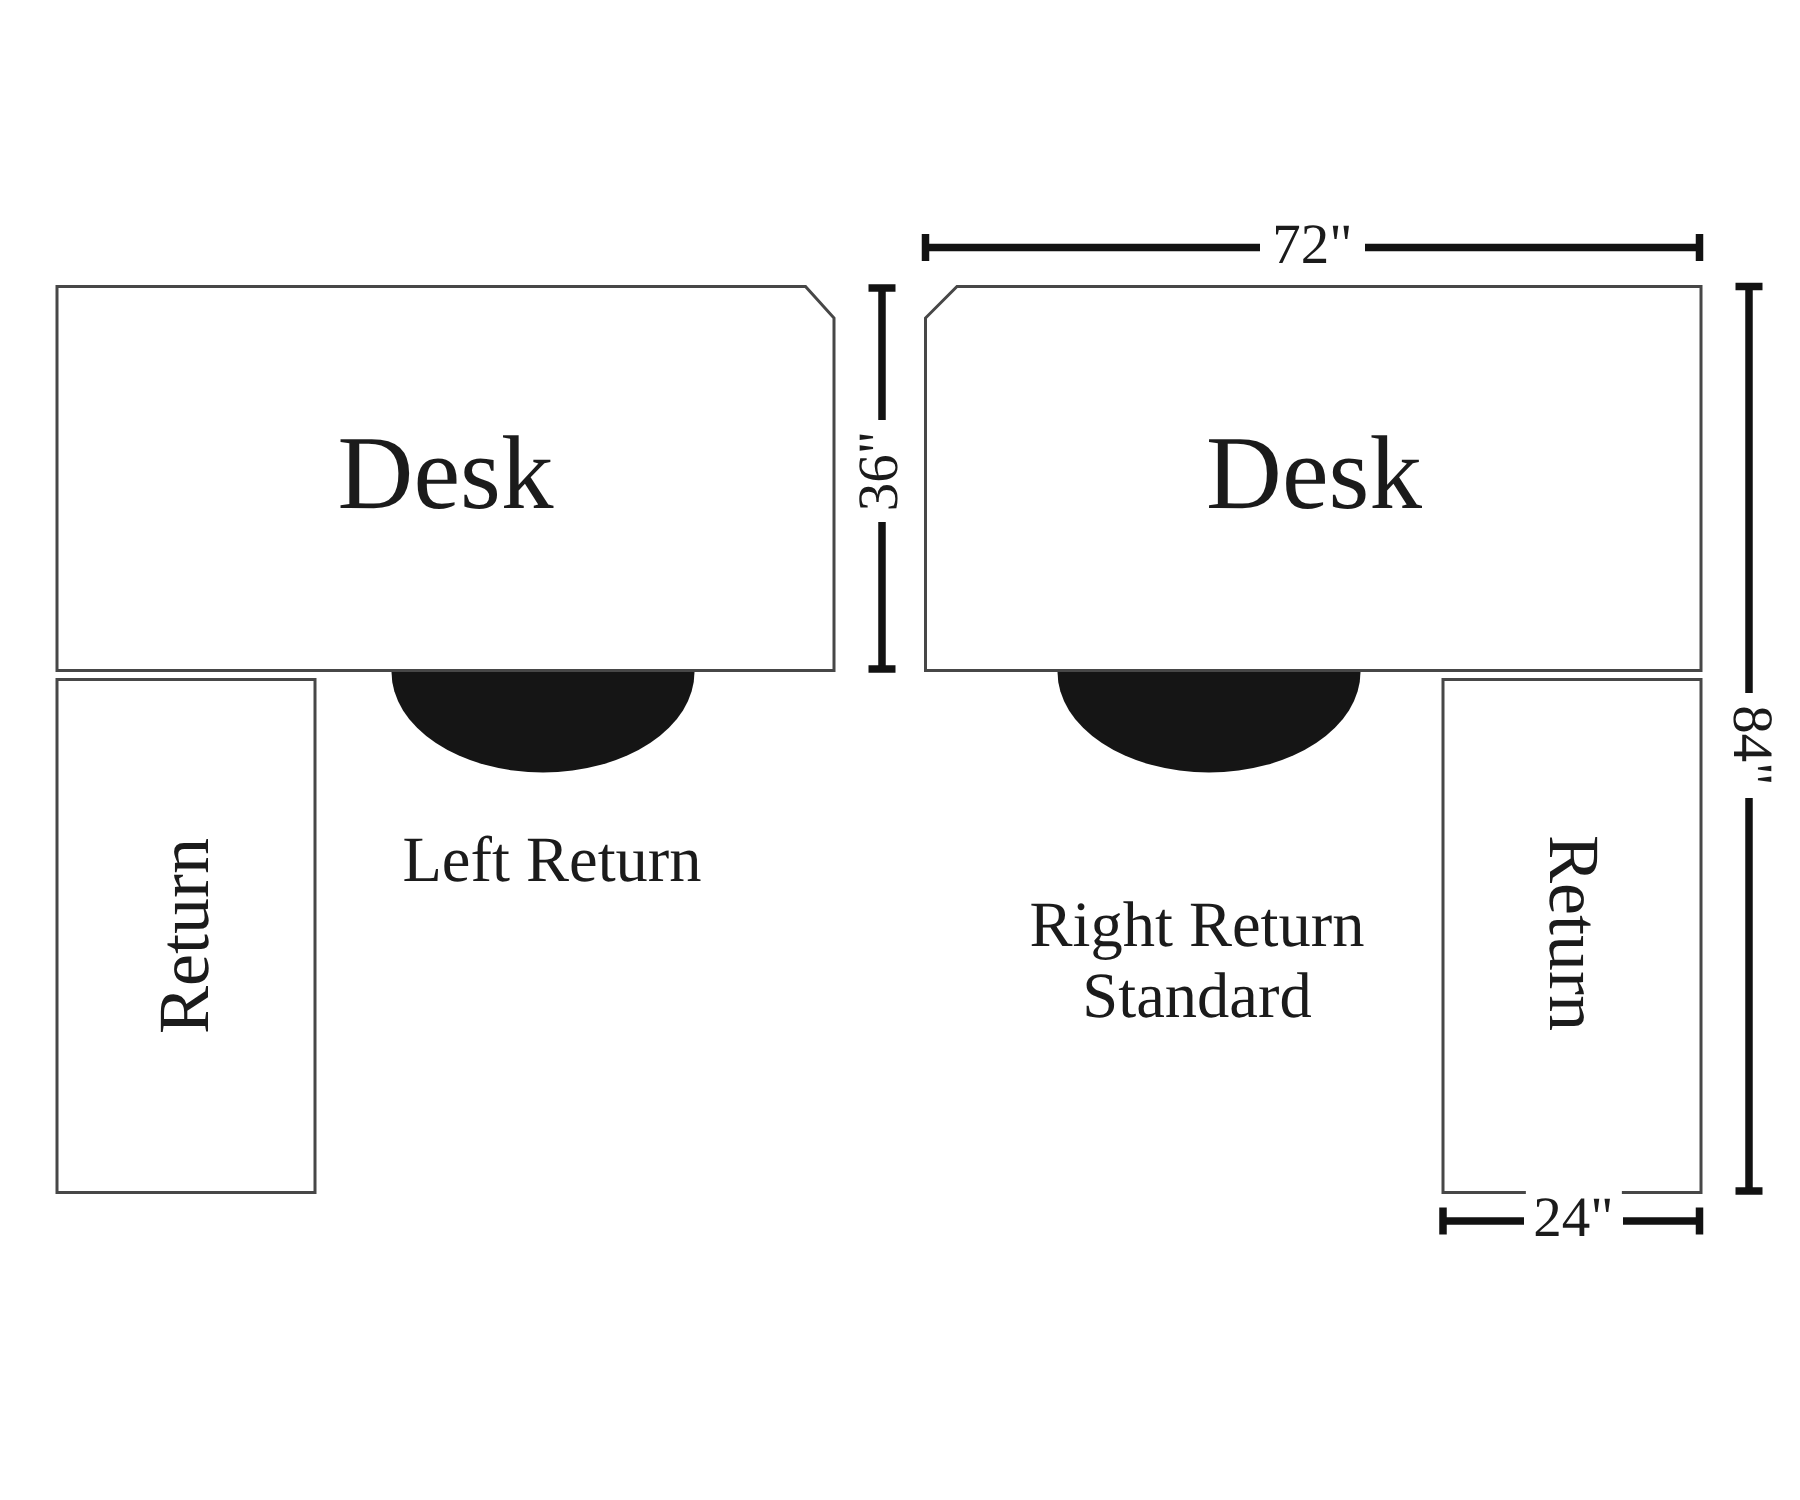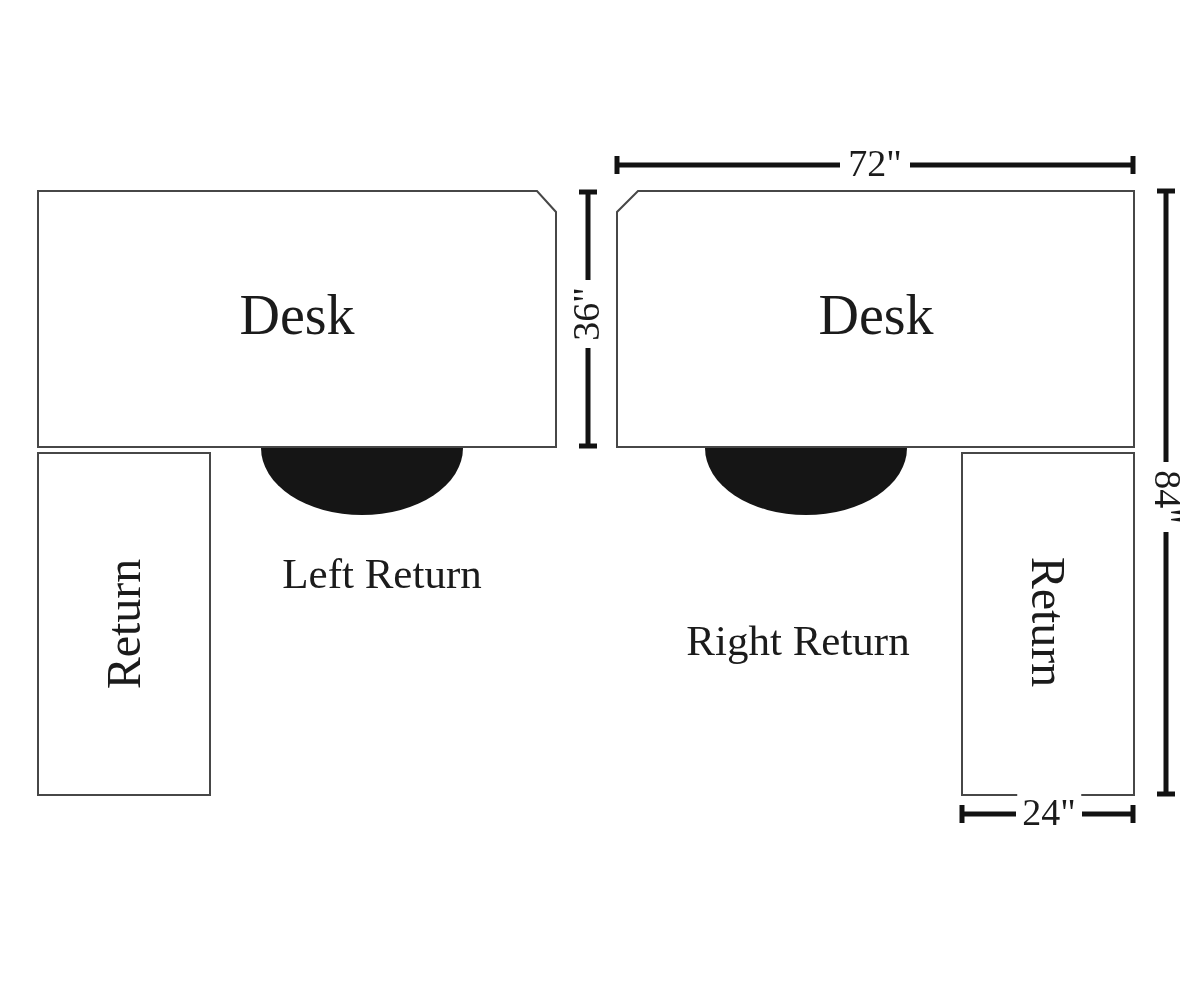--- a/index.html
+++ b/index.html
@@ -22,21 +22,21 @@
   .furniture{fill:#ffffff;stroke:var(--outline);stroke-width:2px;}
   .chair{fill:var(--chair);stroke:none;}
   .dim{stroke:var(--dimension);stroke-width:5px;fill:none;}
   .label{
     position:absolute;
     transform:translate(-50%,-50%);
     white-space:nowrap;
     color:var(--text);
     line-height:1.1;
   }
-  .desk-label{font-size:56px;}
+  .desk-label{font-size:70px;}
   .return-label{font-size:48px;}
   .return-label.ccw{transform:translate(-50%,-50%) rotate(-90deg);}
   .return-label.cw{transform:translate(-50%,-50%) rotate(90deg);}
   .caption{font-size:43px;text-align:center;}
   .dim-label{
     font-size:38px;
     background:var(--background);
     padding:0 5px;
   }
   .dim-label.ccw{transform:translate(-50%,-50%) rotate(-90deg);}
@@ -83,28 +83,29 @@
       <line class="dim" x1="1082" y1="814" x2="1133" y2="814"></line>
       <line class="dim" x1="962" y1="805" x2="962" y2="823"></line>
       <line class="dim" x1="1133" y1="805" x2="1133" y2="823"></line>
     </g>
   </svg>
 
   <div class="label desk-label" style="left:297px;top:316px;">Desk</div>
 
   <div class="label return-label ccw" style="left:124px;top:624px;">Return</div>
 
-  <div class="label caption" style="left:382px;top:574px;">Left Return</div>
+  <div class="label caption" style="left:368px;top:574px;">Left Return</div>
 
   <div class="label desk-label" style="left:876px;top:316px;">Desk</div>
 
   <div class="label return-label cw" style="left:1048px;top:622px;">Return</div>
 
   <div class="label caption" style="left:798px;top:597px;margin-top:44px;">
     <div>Right Return</div>
+    <div>Standard</div>
   </div>
 
   <div class="label dim-label" style="left:875px;top:164px;">72"</div>
 
   <div class="label dim-label ccw" style="left:587px;top:314px;">36"</div>
 
   <div class="label dim-label cw" style="left:1167px;top:497px;">84"</div>
 
   <div class="label dim-label" style="left:1049px;top:813px;">24"</div>
 

